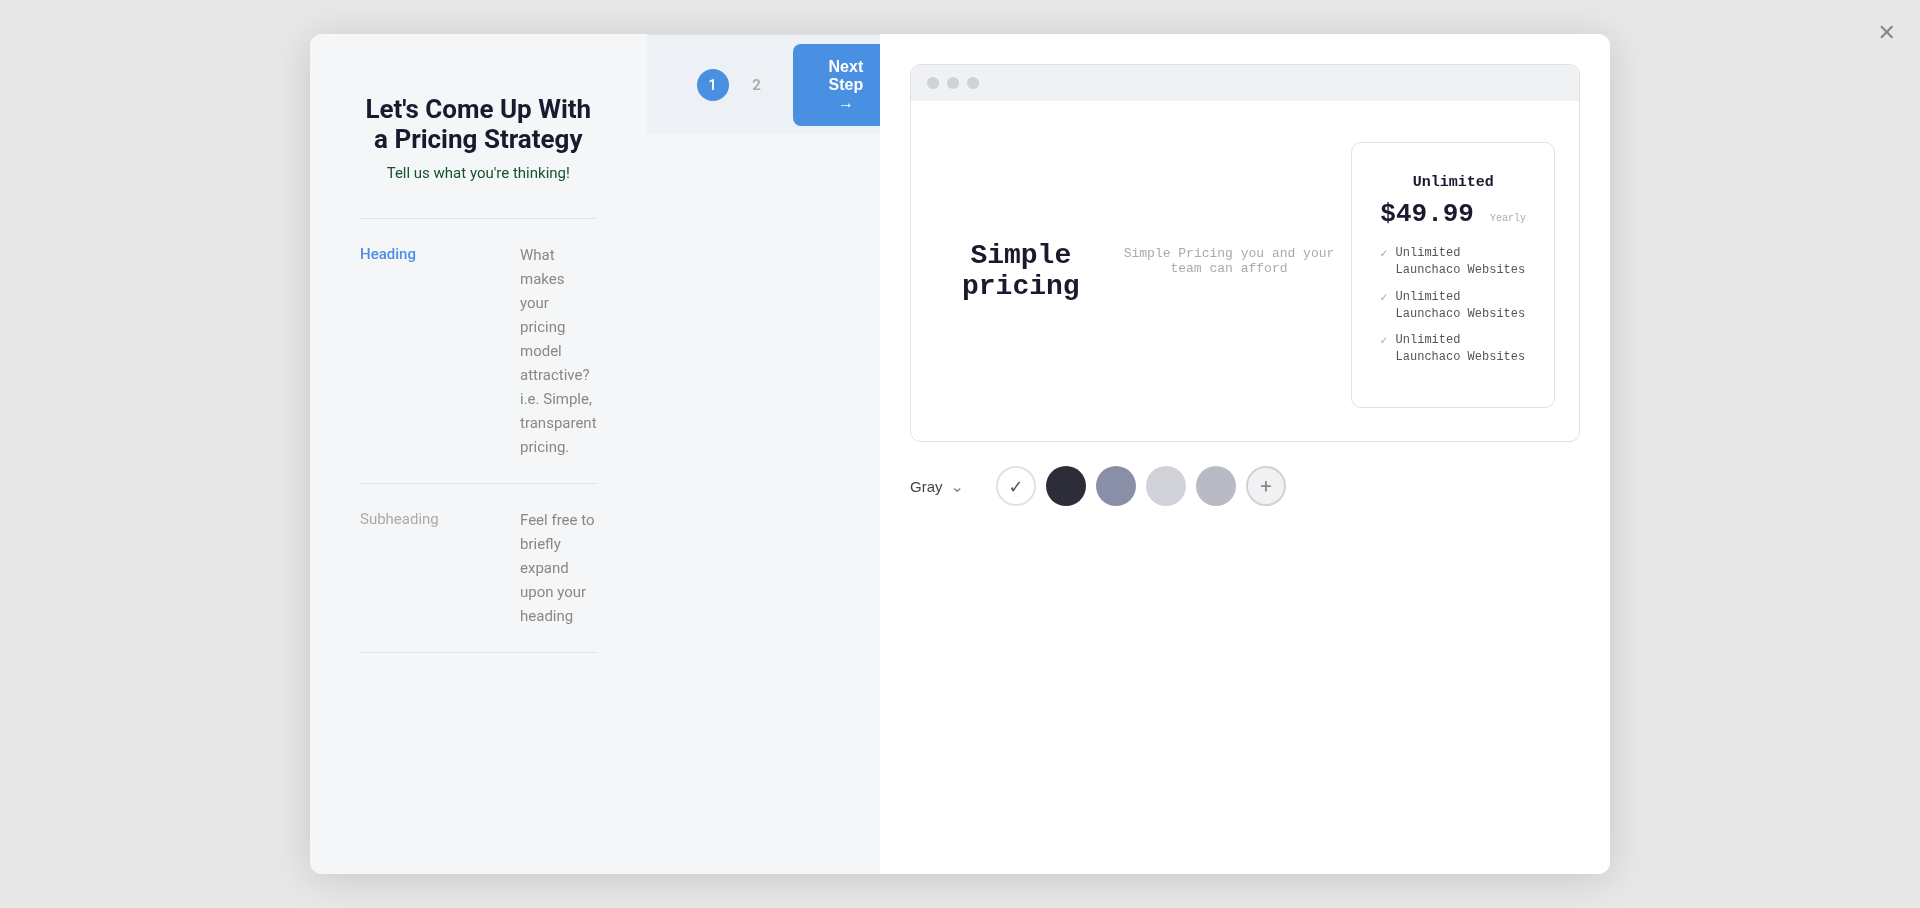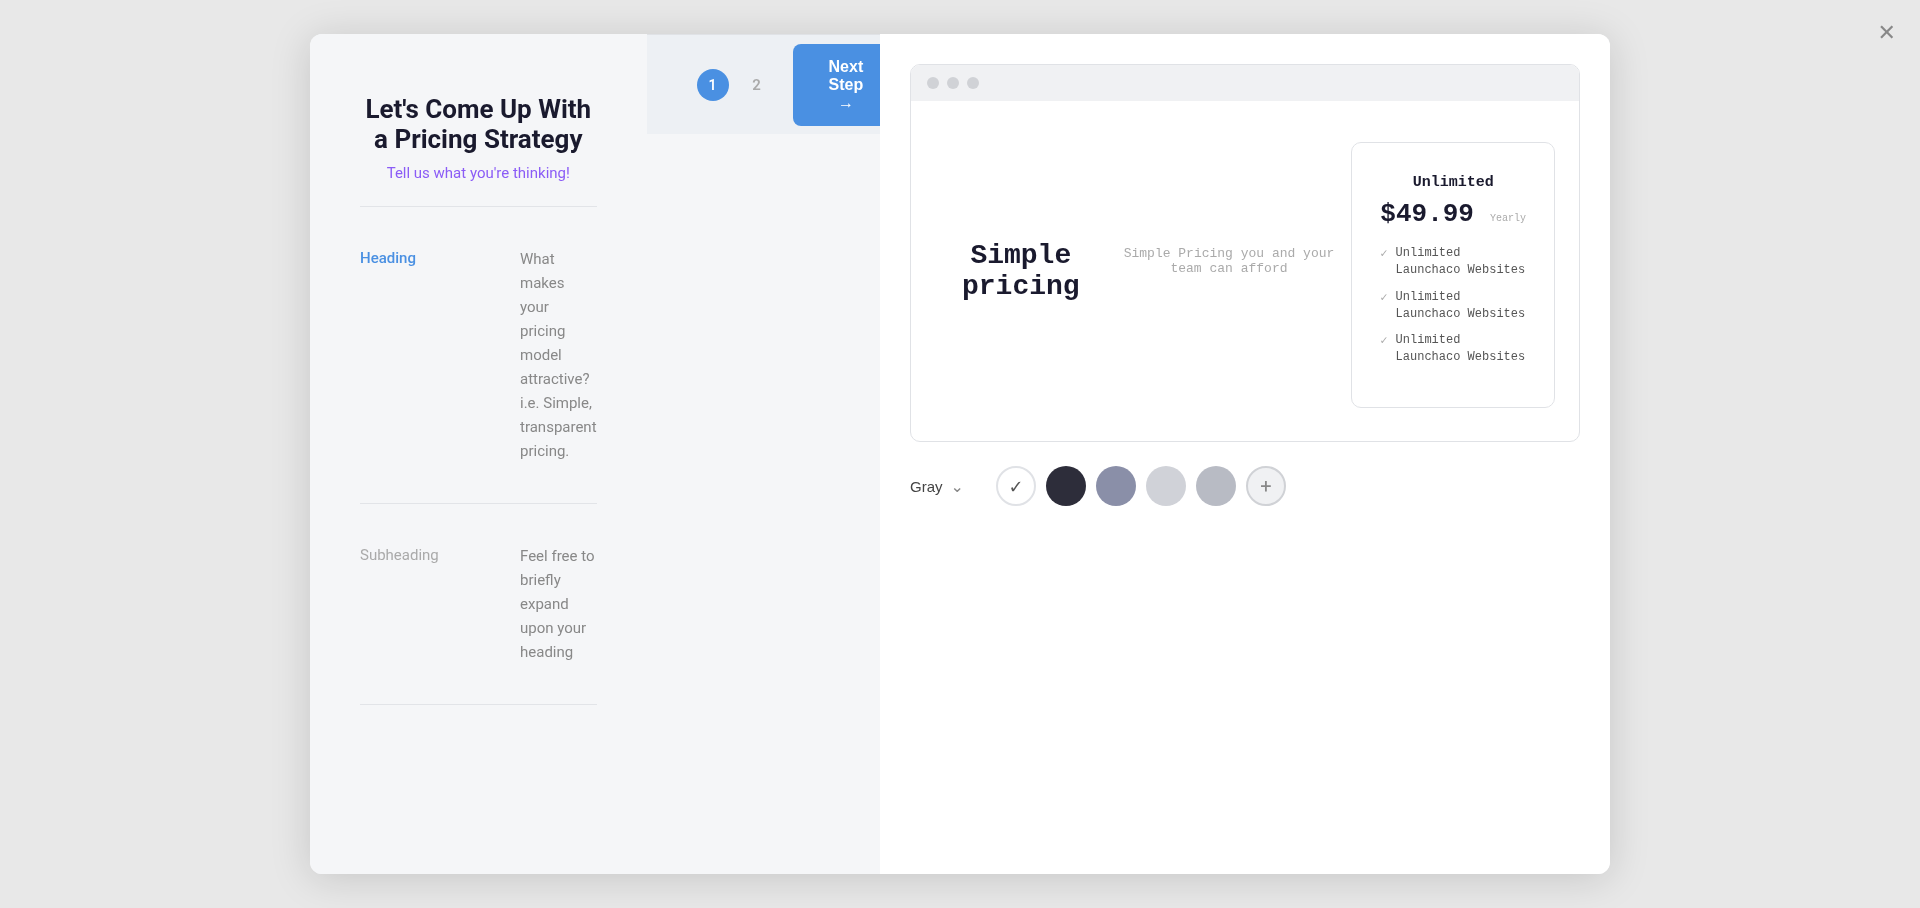--- a/index.html
+++ b/index.html
@@ -56,28 +56,28 @@
     }
     .main-title {
       font-size: 26px;
       font-weight: 700;
       color: #1a1a2e;
       text-align: center;
       margin-bottom: 10px;
     }
     .main-subtitle {
       font-size: 15px;
-      color: #8b5cf6;
-      text-align: center;
-      margin-bottom: 24px;
+      color: #14532d;
+      text-align: center;
+      margin-bottom: 36px;
     }
     .field-row {
       display: flex;
       align-items: flex-start;
-      padding: 40px 0;
+      padding: 24px 0;
       border-top: 1px solid #e2e4e8;
     }
     .field-row:last-of-type {
       border-bottom: 1px solid #e2e4e8;
     }
     .field-label {
       width: 160px;
       flex-shrink: 0;
       font-size: 15px;
       font-weight: 500;

